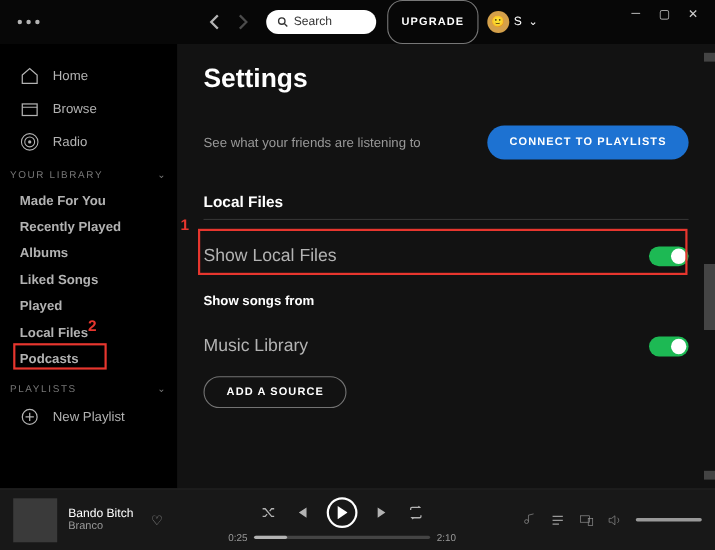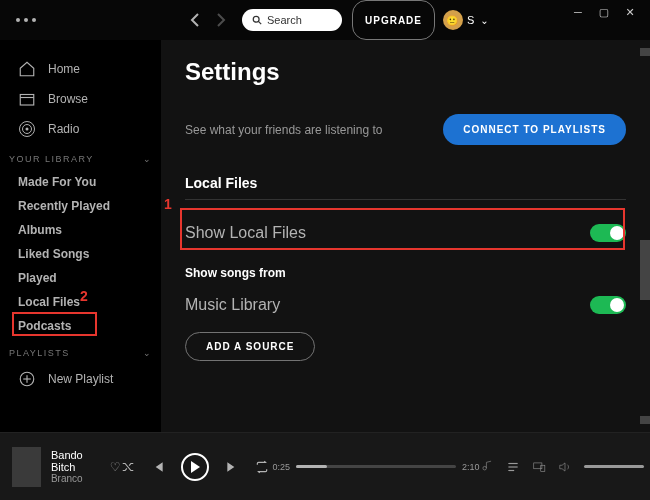--- a/index.html
+++ b/index.html
@@ -26,30 +26,30 @@
 .side-sub { padding: 5px 18px; font-size: 12px; color: #b3b3b3; font-weight: bold; cursor: pointer; }
 .content { flex: 1; padding: 18px 24px; overflow-y: auto; position: relative; }
 .page-title { color: #fff; font-size: 24px; font-weight: bold; margin-bottom: 28px; }
 .connect-row { display: flex; align-items: center; justify-content: space-between; margin-bottom: 30px; font-size: 12px; color: #999; }
 .connect-btn { background: #1d72d2; color: #fff; border: none; padding: 10px 20px; border-radius: 20px; font-size: 10px; font-weight: bold; letter-spacing: 1px; }
 .section-title { color: #fff; font-size: 14px; font-weight: bold; margin-bottom: 8px; }
 hr.sec-div { border: none; border-top: 1px solid #333; margin-bottom: 14px; }
 .setting-row { display: flex; align-items: center; justify-content: space-between; padding: 10px 0; font-size: 16px; color: #b3b3b3; }
 .toggle { width: 36px; height: 18px; background: #1db954; border-radius: 10px; position: relative; cursor: pointer; }
 .toggle .knob { position: absolute; width: 14px; height: 14px; background: #fff; border-radius: 50%; top: 2px; right: 2px; }
-.sub-title { color: #fff; font-size: 12px; font-weight: bold; margin: 14px 0 6px; }
+.sub-title { color: #fff; font-size: 12px; font-weight: bold; margin: 14px 0 16px; }
 .add-source { border: 1px solid #737373; border-radius: 20px; background: transparent; color: #fff; font-size: 10px; font-weight: bold; letter-spacing: 1px; padding: 8px 20px; margin-top: 8px; }
-.player { height: 68px; background: #181818; border-top: 1px solid #222; display: flex; align-items: center; padding: 0 12px; justify-content: space-between; }
+.player { height: 56px; background: #181818; border-top: 1px solid #222; display: flex; align-items: center; padding: 0 12px; justify-content: space-between; gap: 23px; }
 .np-left { display: flex; align-items: center; gap: 10px; }
 .np-art { width: 40px; height: 40px; background: #3a3a3a; }
 .np-info { display: flex; flex-direction: column; }
 .np-title { color: #fff; font-size: 11px; }
 .np-artist { font-size: 10px; color: #999; }
 .heart { color: #999; font-size: 12px; margin-left: 6px; }
-.np-center { display: flex; flex-direction: row; align-items: center; gap: 4px; }
+.np-center { display: flex; flex-direction: column; align-items: center; gap: 4px; }
 .np-controls { display: flex; align-items: center; gap: 16px; color: #b3b3b3; }
 .play-btn { width: 28px; height: 28px; border: 2px solid #fff; border-radius: 50%; display: flex; align-items: center; justify-content: center; color: #fff; }
 .np-progress { display: flex; align-items: center; gap: 6px; font-size: 9px; color: #999; }
 .prog-bar { width: 160px; height: 3px; background: #444; border-radius: 2px; position: relative; }
 .prog-fill { position: absolute; left: 0; top: 0; height: 100%; background: #b3b3b3; border-radius: 2px; }
 .np-right { display: flex; align-items: center; gap: 12px; color: #999; font-size: 12px; }
 .vol-bar { width: 60px; height: 3px; background: #999; border-radius: 2px; }
 .callout { position: absolute; border: 2px solid #e7362e; pointer-events: none; }
 .callout-label { position: absolute; color: #e7362e; font-size: 14px; font-weight: bold; }
 .scroll-track { position: absolute; right: 0; top: 0; bottom: 0; width: 10px; }

